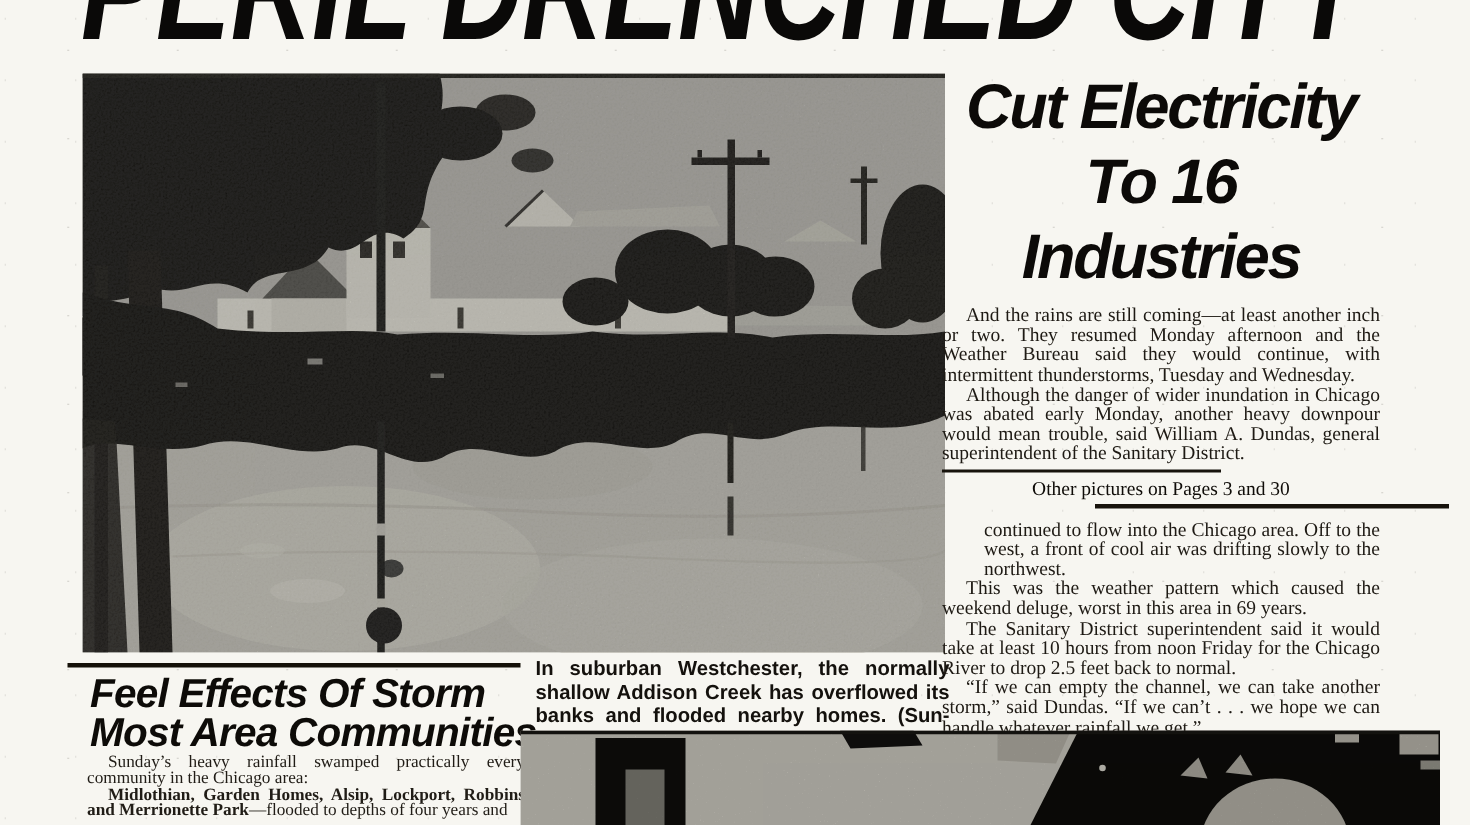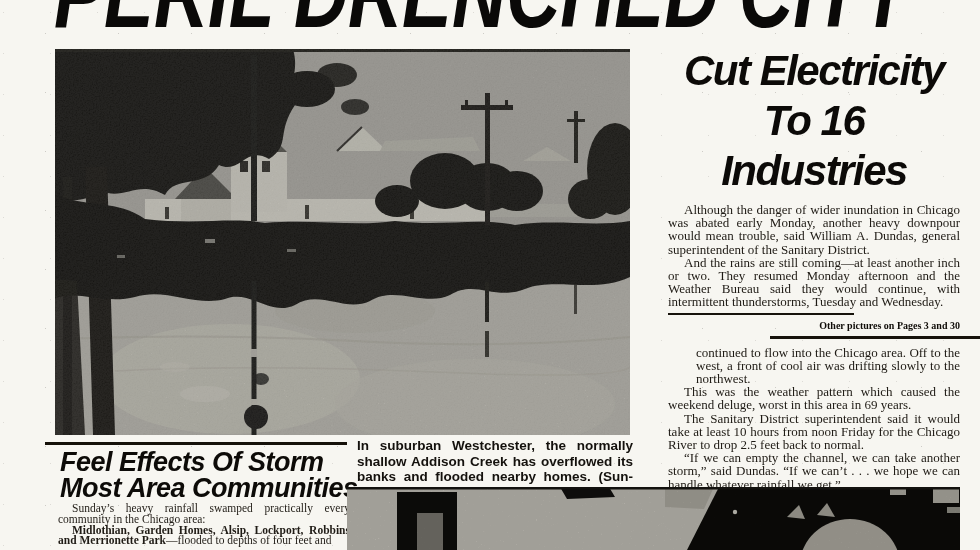--- a/index.html
+++ b/index.html
@@ -42,39 +42,39 @@
     letter-spacing:-0.5px;color:#0d0b08;
   }
   .left-body{
     position:absolute;left:58px;top:503px;width:292px;
     font-family:"Liberation Serif","DejaVu Serif",serif;
     font-size:11.5px;line-height:10.8px;text-align:justify;color:#201c16;
   }
   .left-body p{margin:0;text-indent:14px;}
   .bold-run{font-weight:700;}
   
-  .right-col{position:absolute;left:668px;top:46px;width:292px;}
+  .right-col{position:absolute;left:628px;top:46px;width:292px;}
   .right-headline{
     text-align:center;
     font-family:"Liberation Sans","DejaVu Sans",sans-serif;
     font-weight:800;font-style:italic;font-size:42px;line-height:50px;
     letter-spacing:-1.5px;color:#0c0a08;
   }
   .right-body{
     margin-top:7px;
     font-family:"Liberation Serif","DejaVu Serif",serif;
     font-size:13px;line-height:13.2px;text-align:justify;color:#1e1a14;
   }
   .right-body p{margin:0;text-indent:16px;}
   .right-body p.no-indent{text-indent:0;margin-left:28px;}
   .note-rule-top{width:186px;height:2.5px;background:#17130c;margin:4px 0 3px 0;}
   .note-rule-bottom{width:236px;height:2.5px;background:#17130c;margin:3px 0 5px 102px;}
   .pictures-note{
-    text-align:right;font-family:"Liberation Serif","DejaVu Serif",serif;
-    font-weight:700;font-size:10px;line-height:15px;color:#0f0c08;
+    text-align:center;font-family:"Liberation Serif","DejaVu Serif",serif;
+    font-weight:400;font-size:13px;line-height:15px;color:#0f0c08;
   }
   .continued-note{
     margin-top:8px;text-align:right;padding-right:4px;
     font-family:"Liberation Serif","DejaVu Serif",serif;
     font-weight:700;font-size:12.5px;color:#0f0c08;
   }
   
   .bottom-photo{position:absolute;left:347px;top:487px;width:613px;height:63px;}
   .bottom-photo svg{display:block;}
 </style>
@@ -177,31 +177,31 @@
 
   <div class="photo-caption">In suburban Westchester, the normally shallow Addison Creek has overflowed its banks and flooded nearby homes. (Sun-Times Photos)</div>
 
   <div class="left-rule"></div>
   <div class="left-headline">
     <div>Feel Effects Of Storm</div>
     <div>Most Area Communities</div>
   </div>
   <div class="left-body">
     <p>Sunday’s heavy rainfall swamped practically every community in the Chicago area:</p>
-    <p><span class="bold-run">Midlothian, Garden Homes, Alsip, Lockport, Robbins and Merrionette Park</span><span>—flooded to depths of four feet and</span></p>
+    <p><span class="bold-run">Midlothian, Garden Homes, Alsip, Lockport, Robbins and Merrionette Park</span><span>—flooded to depths of four years and</span></p>
   </div>
 
   <div class="right-col">
     <div class="right-headline">
       <div>Cut Electricity</div>
       <div>To 16 Industries</div>
     </div>
     <div class="right-body">
+      <p>And the rains are still coming—at least another inch or two. They resumed Monday afternoon and the Weather Bureau said they would continue, with intermittent thunderstorms, Tuesday and Wednesday.</p>
       <p>Although the danger of wider inundation in Chicago was abated early Monday, another heavy downpour would mean trouble, said William A. Dundas, general superintendent of the Sanitary District.</p>
-      <p>And the rains are still coming—at least another inch or two. They resumed Monday afternoon and the Weather Bureau said they would continue, with intermittent thunderstorms, Tuesday and Wednesday.</p>
     </div>
     <div class="note-rule-top"></div>
     <div class="pictures-note">Other pictures on Pages 3 and 30</div>
     <div class="note-rule-bottom"></div>
     <div class="right-body">
       <p class="no-indent">continued to flow into the Chicago area. Off to the west, a front of cool air was drifting slowly to the northwest.</p>
       <p>This was the weather pattern which caused the weekend deluge, worst in this area in 69 years.</p>
       <p>The Sanitary District superintendent said it would take at least 10 hours from noon Friday for the Chicago River to drop 2.5 feet back to normal.</p>
       <p>“If we can empty the channel, we can take another storm,” said Dundas. “If we can’t . . . we hope we can handle whatever rainfall we get.”</p>
       <p>Emergency power conservation went into effect</p>

